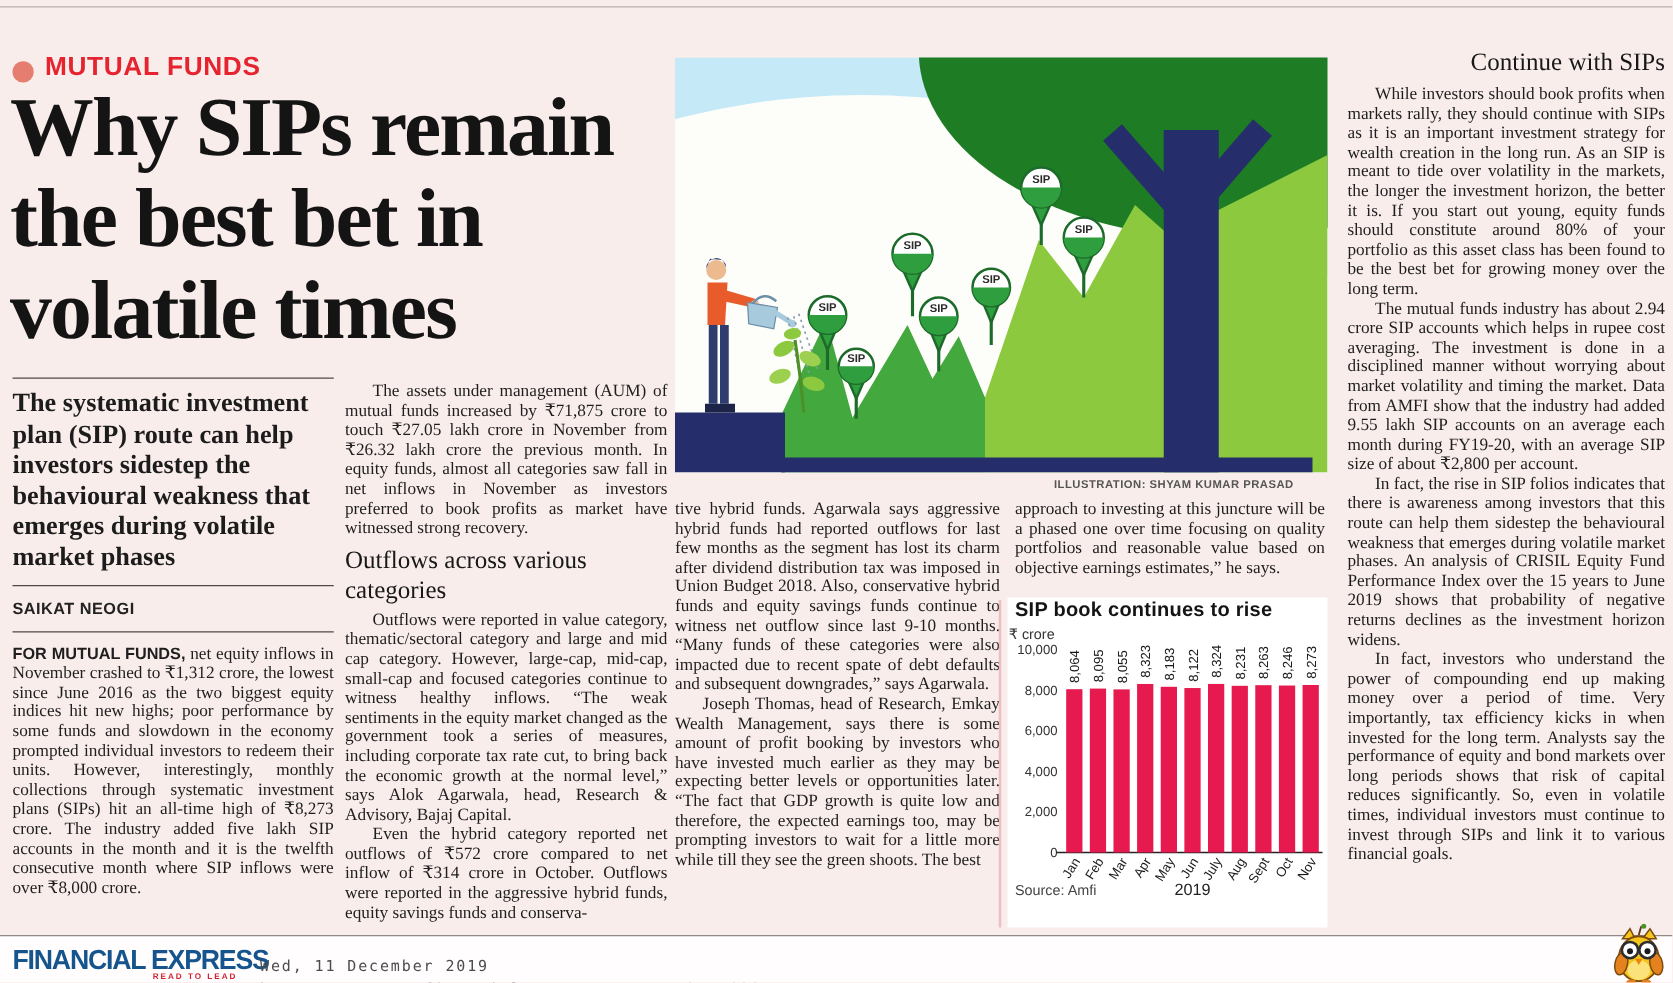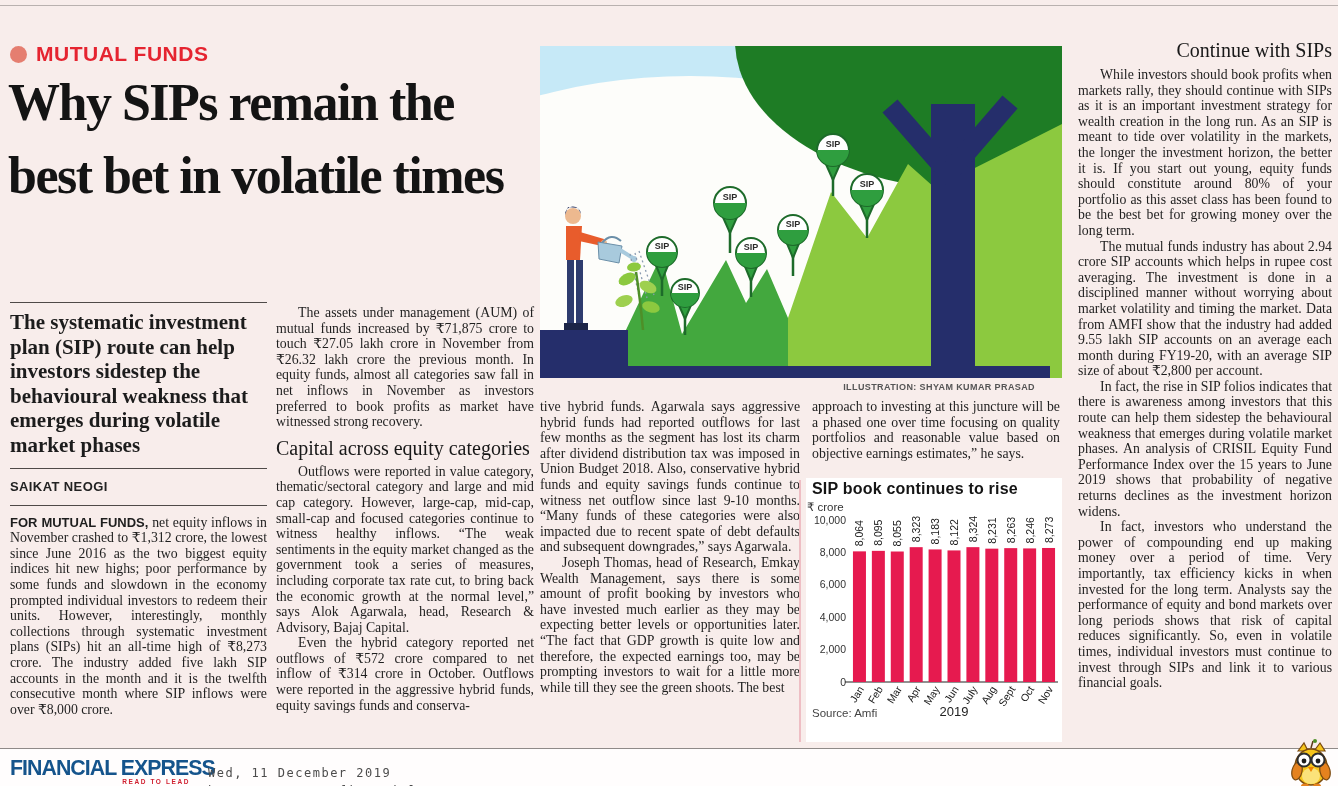--- a/index.html
+++ b/index.html
@@ -10,31 +10,31 @@
     font-family:"Liberation Serif","DejaVu Serif","DejaVu Sans",serif;
     color:#1a1a1a;
     overflow:hidden;
   }
   .abs { position:absolute; }
 
   
   .top-rule { left:0; top:5px; width:1338px; height:1px; background:#b9b1af; }
 
   
-  .section-tag { left:10px; top:42px; display:flex; align-items:center; gap:9px; }
+  .section-tag { left:10px; top:42px; display:flex; align-items:flex-end; gap:9px; }
   .section-dot { width:17px; height:17px; border-radius:50%; background:#e57e70; }
   .section-label {
     font-family:"Liberation Sans","DejaVu Sans",sans-serif;
     font-weight:bold; font-size:21px; letter-spacing:.5px; color:#e52430;
   }
 
   
   .headline {
     left:8px; top:66px; width:505px;
-    font-weight:bold; font-size:52px; line-height:73px; letter-spacing:-1.5px;
+    font-weight:bold; font-size:67px; line-height:73px; letter-spacing:-1.5px;
     color:#141414;
   }
 
   
   .col1 { left:10px; top:302px; width:257px; }
   .rule { border-top:1px solid #4f4a48; }
   .standfirst {
     padding:7px 0 10px 0;
     font-weight:bold; font-size:21px; line-height:24.6px; color:#1c1c1c;
   }
@@ -140,21 +140,21 @@
   <div class="rule"></div>
   <div class="standfirst">The systematic investment plan (SIP) route can help investors sidestep the behavioural weakness that emerges during volatile market phases</div>
   <div class="rule"></div>
   <div class="byline">SAIKAT NEOGI</div>
   <div class="rule"></div>
   <p class="bodytext"><span class="lead-in">FOR MUTUAL FUNDS,</span><span> net equity inflows in November crashed to ₹1,312 crore, the lowest since June 2016 as the two biggest equity indices hit new highs; poor performance by some funds and slowdown in the economy prompted individual investors to redeem their units. However, interestingly, monthly collections through systematic investment plans (SIPs) hit an all-time high of ₹8,273 crore. The industry added five lakh SIP accounts in the month and it is the twelfth consecutive month where SIP inflows were over ₹8,000 crore.</span></p>
 </div>
 
 <div class="abs col2">
   <p class="bodytext indent">The assets under management (AUM) of mutual funds increased by ₹71,875 crore to touch ₹27.05 lakh crore in November from ₹26.32 lakh crore the previous month. In equity funds, almost all categories saw fall in net inflows in November as investors preferred to book profits as market have witnessed strong recovery.</p>
-  <h2 class="subhead">Capital across equity categories</h2>
+  <h2 class="subhead">Outflows across various categories</h2>
   <p class="bodytext indent">Outflows were reported in value category, thematic/sectoral category and large and mid cap category. However, large-cap, mid-cap, small-cap and focused categories continue to witness healthy inflows. “The weak sentiments in the equity market changed as the government took a series of measures, including corporate tax rate cut, to bring back the economic growth at the normal level,” says Alok Agarwala, head, Research &amp; Advisory, Bajaj Capital.</p>
   <p class="bodytext indent">Even the hybrid category reported net outflows of ₹572 crore compared to net inflow of ₹314 crore in October. Outflows were reported in the aggressive hybrid funds, equity savings funds and conserva-</p>
 </div>
 
 <div class="abs illo">
   <svg width="522" height="332" viewBox="0 0 522 332">
     <rect x="0" y="0" width="522" height="332" fill="#c6e9f7"></rect>
     <ellipse cx="150" cy="400" rx="470" ry="370" fill="#fdfdfa"></ellipse>
     <ellipse cx="440" cy="-5" rx="245" ry="150" fill="#1e7c25"></ellipse>
     <polygon points="248,272 291,146 327,192 368,118 395,142 522,78 522,332 248,332" fill="#8cc93f"></polygon>

